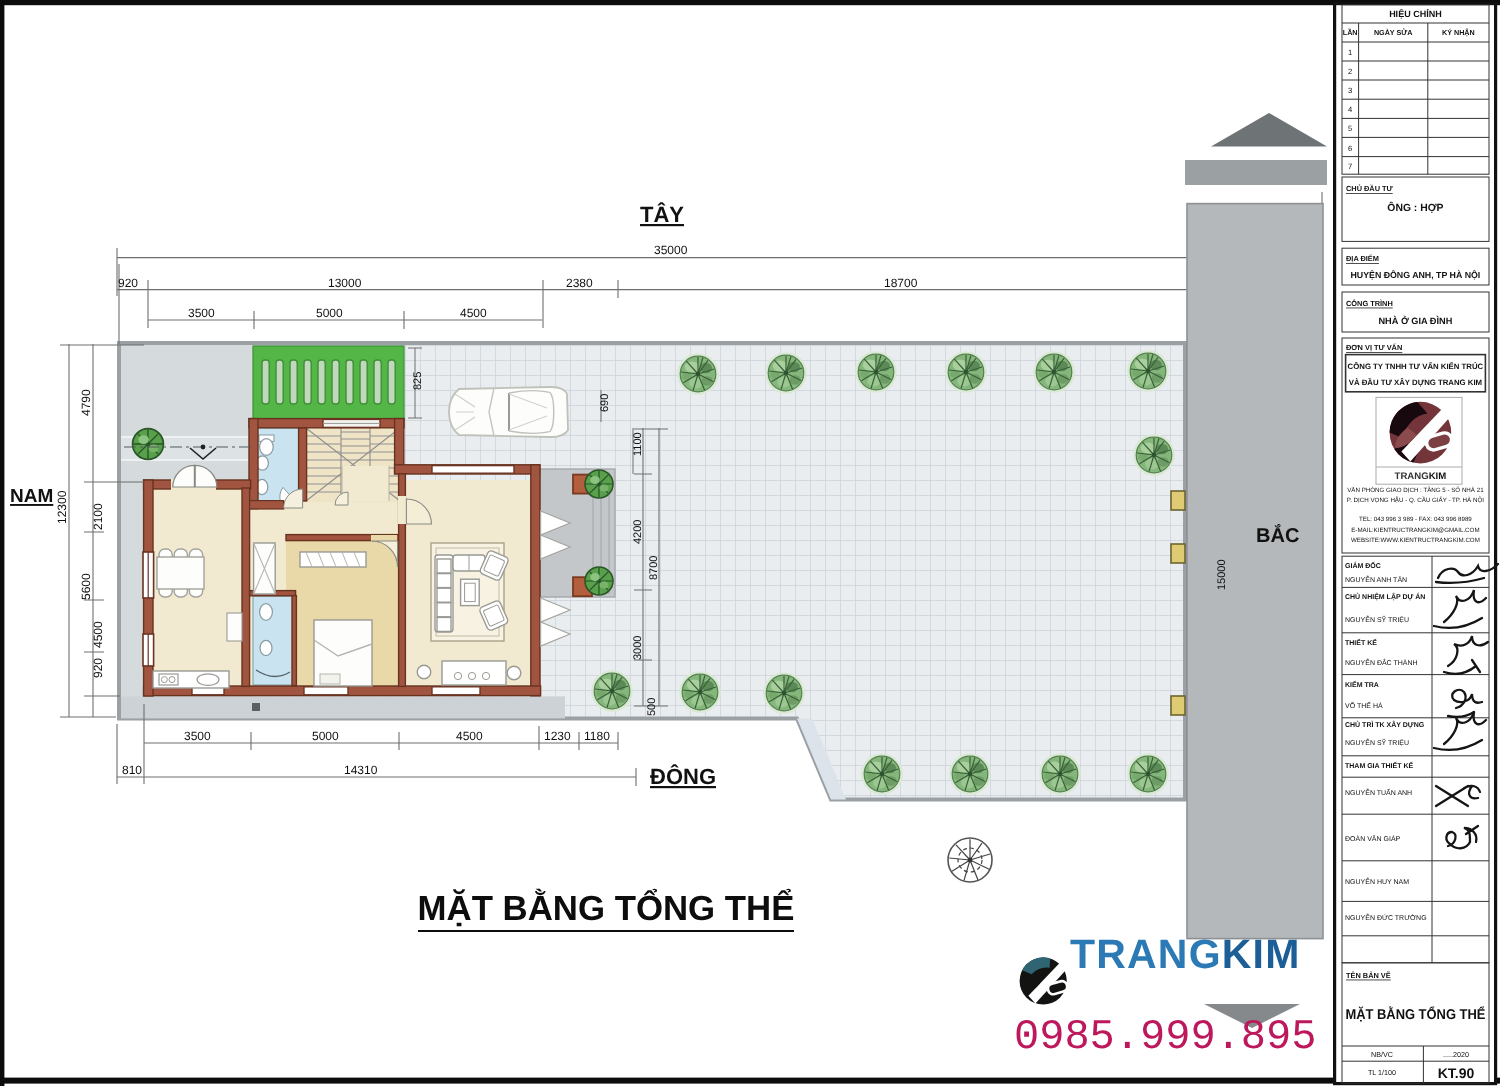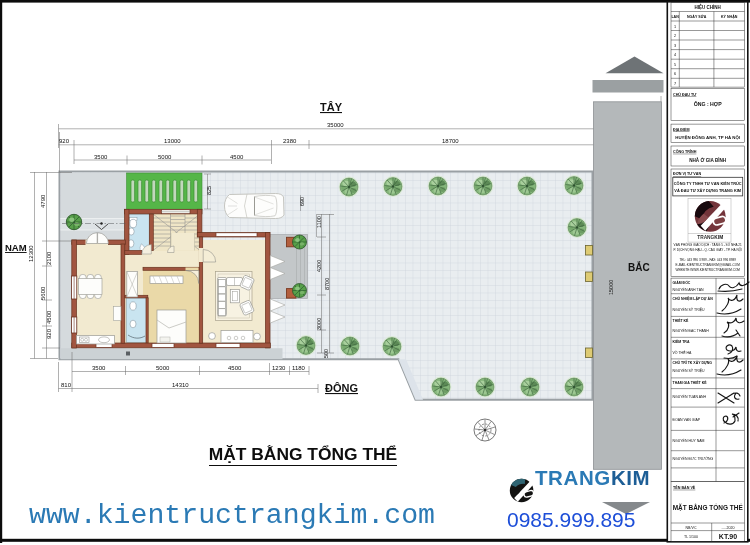--- a/index.html
+++ b/index.html
@@ -419,42 +419,41 @@
 <g font-family="Liberation Sans, sans-serif" font-weight="bold" fill="#111">
 <text x="320" y="111" font-size="11" text-decoration="underline">TÂY</text>
 <text x="5" y="251" font-size="9.5" text-decoration="underline">NAM</text>
 <text x="325" y="392" font-size="11" text-decoration="underline">ĐÔNG</text>
 <text x="628" y="271" font-size="10">BẮC</text>
 </g>
 </svg>
 
 <div class="abs" style="left:0;top:444px;width:606px;text-align:center;font-size:17.4px;font-weight:bold;color:#0d0d0d;"><span style="border-bottom:1.6px solid #0d0d0d;padding-bottom:1px;">MẶT BẰNG TỔNG THỂ</span></div>
 
-<div class="abs" style="left:29px;top:500px;font-family:'Liberation Mono',monospace;font-size:28.2px;color:#2b7ab5;">www.kientructrangkim.com</div>
 
 <svg class="abs" style="left:509px;top:477px" width="27" height="27" viewBox="0 0 27 27">
 <g transform="translate(12.6,13.5)">
 <circle r="11.8" fill="#131312"></circle>
 <path d="M-10.5 -5.4A11.8 11.8 0 0 1 3.5 -11.3L3.2 -6.6A 10.5 10.5 0 0 0 -5.8 -3.4z" fill="#2f6472"></path>
 <path d="M9.4 -10.3L-7.4 7.4l3.5 3.8L11.6 -5.8z" fill="#fff"></path>
 <g transform="rotate(-16)">
           <rect x="0.4" y="1.9" width="11.2" height="6.6" rx="3.3" fill="#fff"></rect>
           <rect x="1.8" y="3.2" width="8.4" height="4" rx="2" fill="#131312"></rect>
         </g>
 <path d="M-5 -1.9C-8.4 0.8 -10 3.8 -9.6 5.7 -7.7 6.4 -3 3.8 -1.5 0.8z" fill="#131312"></path>
 </g>
 </svg>
 
 <div class="abs" style="left:535px;top:466px;font-size:20.5px;font-weight:bold;color:#2b7ab5;letter-spacing:0.6px;">TRANG<span style="color:#1d5e96;">KIM</span></div>
 
 <svg class="abs" style="left:601px;top:501px" width="50" height="14" viewBox="0 0 50 14">
       <polygon points="1,1 49,1 25,13" fill="#85898c"></polygon>
     </svg>
 
-<div class="abs" style="left:507px;top:508px;font-family:Liberation Sans, sans-serif;font-size:21px;color:#1d4ed8;">0985.999.895</div>
+<div class="abs" style="left:507px;top:508px;font-family:Liberation Mono, monospace;font-size:21px;color:#be185d;">0985.999.895</div>
 
 <svg class="abs" style="left:666px;top:0" width="84" height="545" viewBox="0 0 84 545" font-family="Liberation Sans, sans-serif">
 
 <rect x="1.3" y="1.8" width="80.5" height="540" fill="#fff" stroke="#111" stroke-width="1.6"></rect>
 <g stroke="#333" stroke-width="0.5" fill="none">
 
 <rect x="5" y="2.4" width="73.5" height="84.7"></rect>
 <path d="M5 11.5H78.5M5 21H78.5M5 30.5H78.5M5 40H78.5M5 49.6H78.5M5 59.2H78.5M5 68.7H78.5M5 78.3H78.5"></path>
 <path d="M13.3 11.5V87.1M47.9 11.5V87.1"></path>
 

